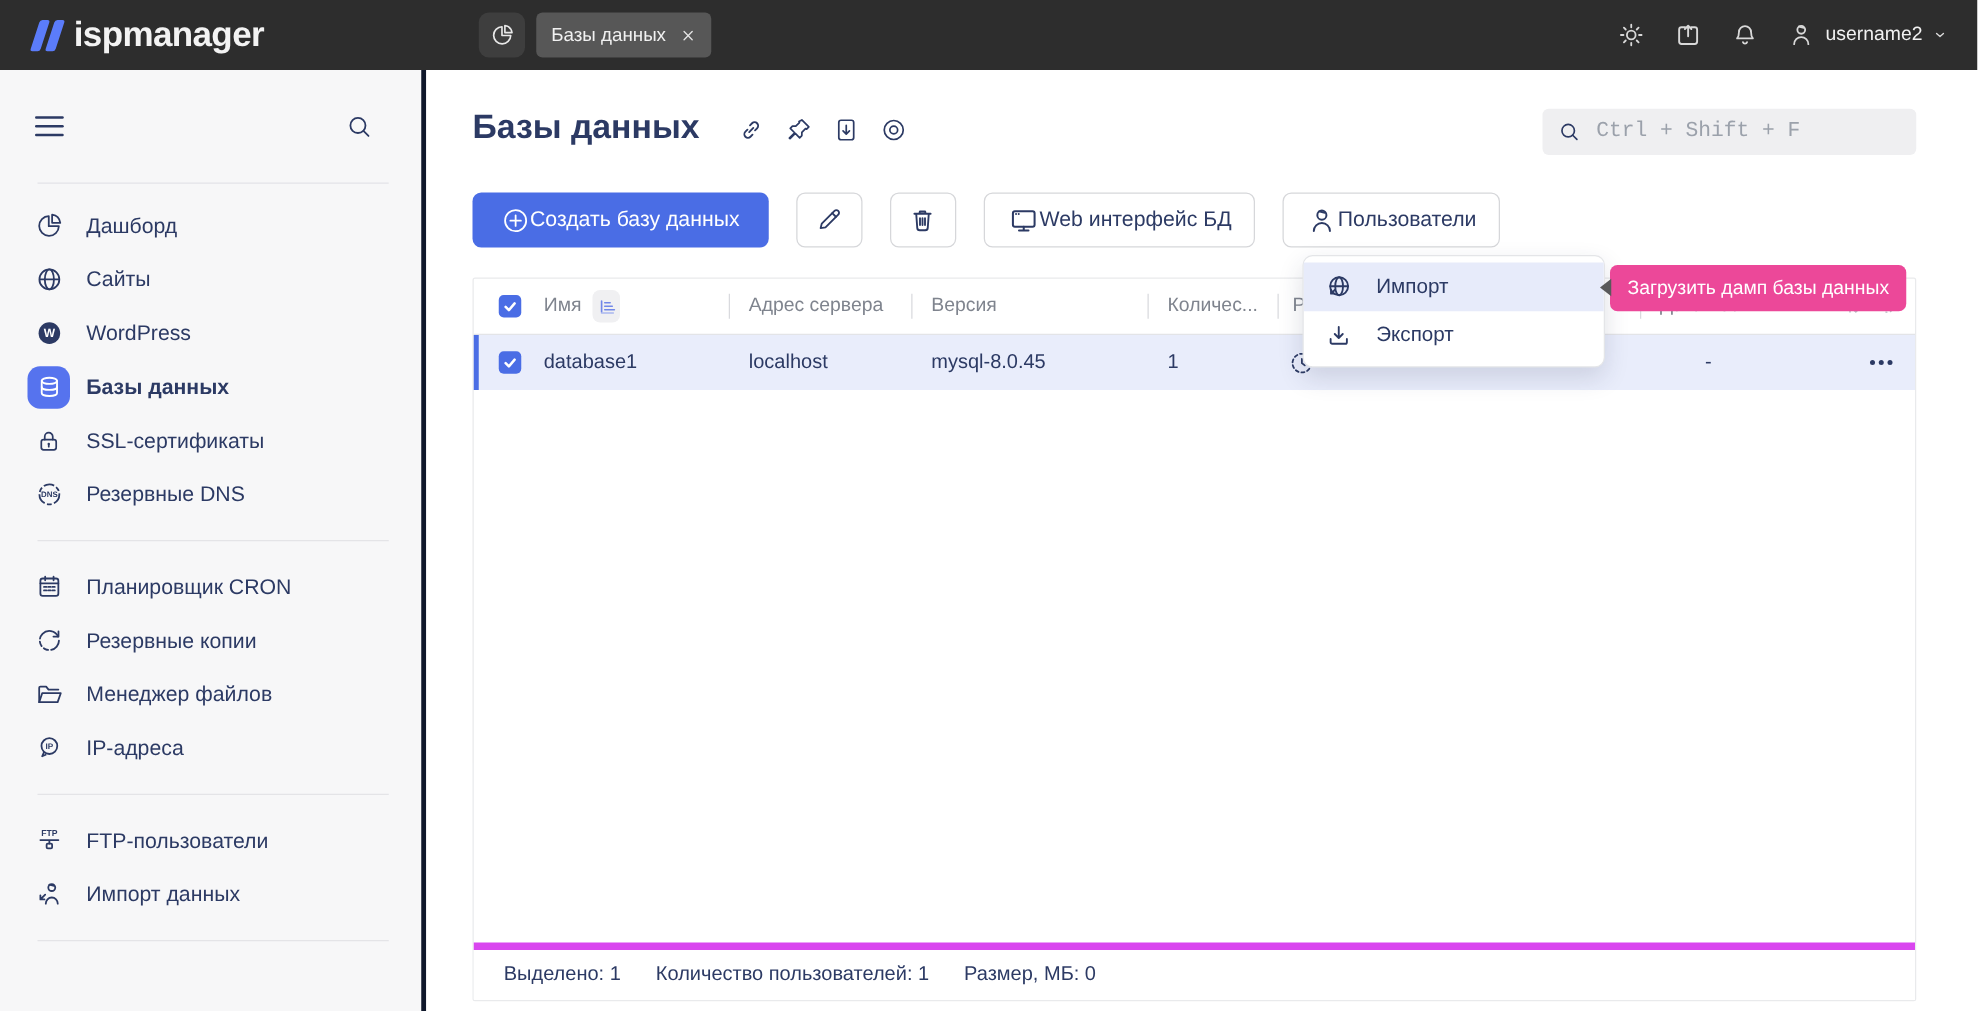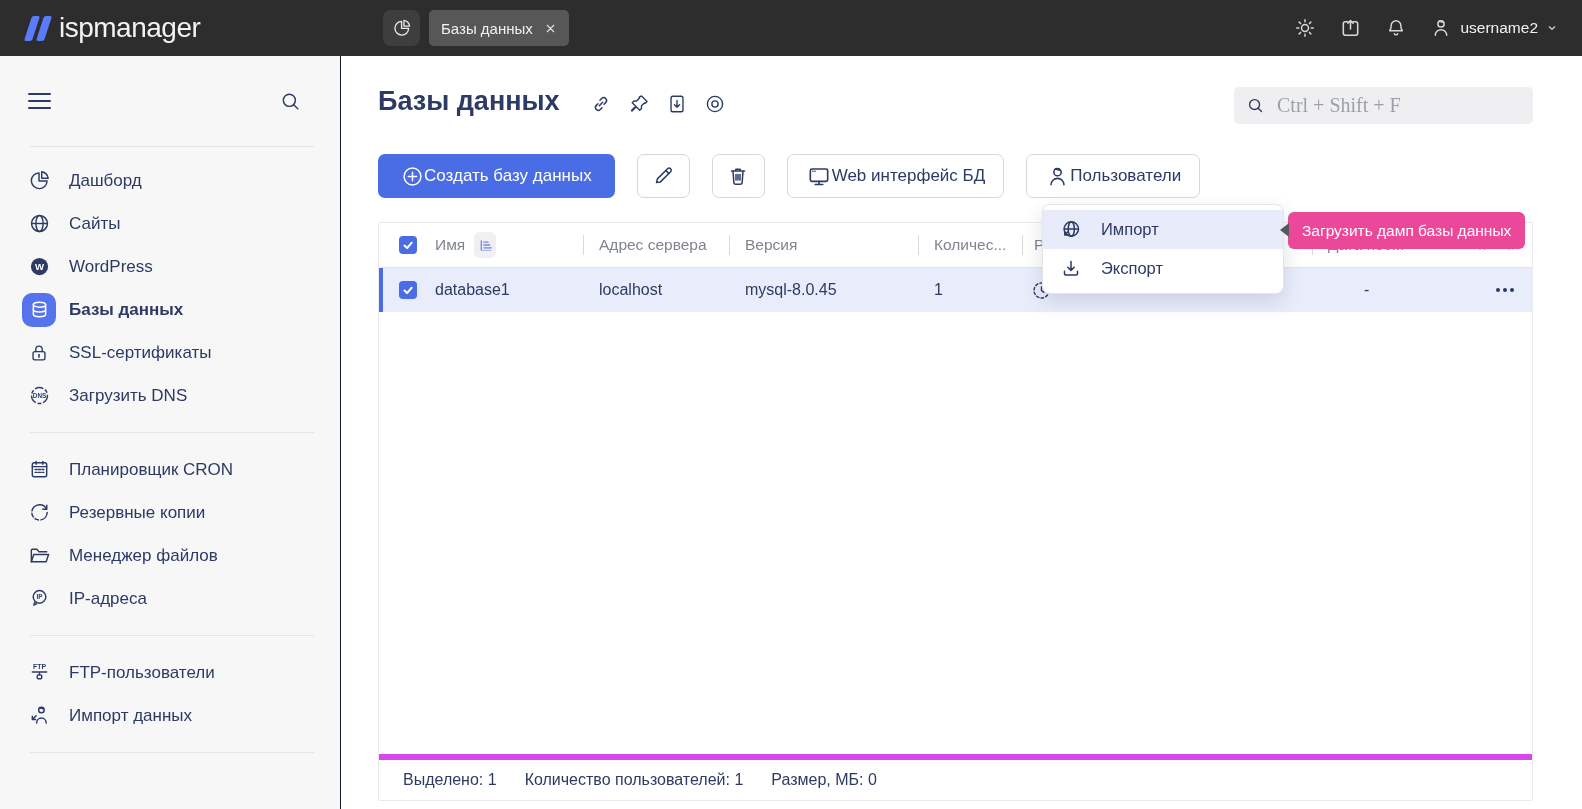--- a/index.html
+++ b/index.html
@@ -4,46 +4,46 @@
 <style>
   html,body{margin:0;padding:0}
   body{width:1582px;height:809px;position:relative;overflow:hidden;background:#fff;
        font-family:"Liberation Sans",sans-serif;color:#2c3a64}
   svg{display:block}
   
   .topbar{position:absolute;left:0;top:0;width:100%;height:56px;background:#2d2d2d;display:flex;align-items:center}
   .logo{display:flex;align-items:center;margin-left:28px;gap:11px;flex:none}
   .slashes{display:flex;gap:4px}
   .slash{width:8px;height:25px;background:#5b7cfa;border-radius:2px;transform:skewX(-18deg)}
-  .logo-text{color:#f3f3f3;font-size:28px;font-weight:400;letter-spacing:-.5px}
+  .logo-text{color:#f3f3f3;font-size:28px;font-weight:700;letter-spacing:-.5px}
   .tab-area{position:absolute;left:383px;top:10px;display:flex;gap:9px;align-items:center}
   .tab-iconbtn{width:37px;height:36px;background:#3e3e3e;border-radius:8px;display:flex;align-items:center;justify-content:center;cursor:pointer}
   .tab{height:36px;background:#575757;border-radius:5px;display:flex;align-items:center;gap:11px;padding:0 12px;color:#f1f1f1;font-size:15px;cursor:pointer}
   .top-right{position:absolute;right:24px;top:0;height:56px;display:flex;align-items:center;gap:23px}
   .top-icon{cursor:pointer}
   .user{display:flex;align-items:center;gap:8px;color:#f1f1f1;font-size:15.5px;cursor:pointer}
   
-  .sidebar{position:absolute;left:0;top:56px;width:341px;bottom:0;background:#f7f7f8;border-right:1px solid #0f172a;box-sizing:border-box}
+  .sidebar{position:absolute;left:0;top:56px;width:341px;bottom:0;background:#f7f7f8;border-right:4px solid #0f172a;box-sizing:border-box}
   .side-top{height:90px;display:flex;align-items:center;justify-content:space-between;padding:0 38px 0 28px}
   .burger span{display:block;width:23px;height:2px;background:#2c3a64;border-radius:1px;margin:5px 0}
   .sdivider{border:0;border-top:1px solid #e4e4e7;margin:0 26px 0 30px}
   .menu{padding-top:12px}
   .menu .sdivider{margin:15px 26px 15px 30px}
   .mitem{height:43px;display:flex;align-items:center;padding-left:22px;gap:13px;font-size:17px;cursor:pointer}
   .micon{width:34px;height:34px;display:flex;align-items:center;justify-content:center;flex:none}
   .mitem.active .micon{background:#5673ee;border-radius:10px}
   .mitem.active .mlabel{font-weight:700}
   
   .main{position:absolute;left:341px;top:56px;right:0;bottom:0;background:#fff}
   .page-head{position:absolute;left:37px;top:30px;display:flex;align-items:center;gap:30px}
   .page-title{margin:0;font-size:27px;font-weight:700;color:#2c3a64}
   .title-icons{display:flex;gap:16px;margin-top:5px}
   .tic{cursor:pointer}
   .search{position:absolute;top:31px;right:49px;width:299px;height:37px;background:#efeff1;border-radius:5px;display:flex;align-items:center;padding:0 12px;gap:10px;box-sizing:border-box}
-  .search input{border:0;background:transparent;outline:0;font-family:Liberation Serif, serif;font-size:20px;color:#4d7c0f;width:100%}
+  .search input{border:0;background:transparent;outline:0;font-family:Liberation Mono, monospace;font-size:17px;color:#4d7c0f;width:100%}
   .search input::placeholder{color:#9ba1ab}
   .toolbar{position:absolute;left:37px;top:98px;display:flex;gap:22px;height:44px}
   .btn{height:44px;border-radius:7px;display:flex;align-items:center;justify-content:center;font-size:17px;box-sizing:border-box;cursor:pointer;white-space:nowrap}
   .btn-primary{background:#4a6de5;color:#fff;padding:0 23px}
   .btn-light{background:#fff;border:1px solid #d6d7da;color:#2c3a64}
   .btn-icon{width:53px}
   .btn-pad{padding:0 18px}
   
   .tablebox{position:absolute;left:37px;top:166px;right:49px;bottom:8px;border:1px solid #e9eaec;border-radius:2px}
   .thead{height:44px;display:flex;align-items:center;border-bottom:1px solid #e3e4e7;color:#7f848e;font-size:15.5px}
@@ -200,21 +200,21 @@
       </span>
       <span class="mlabel">SSL-сертификаты</span>
     </div>
     <div class="mitem">
       <span class="micon">
         <svg width="23" height="23" viewBox="0 0 24 24" fill="none">
           <circle cx="12" cy="12" r="8.3" stroke="#2c3a64" stroke-width="1.5" stroke-dasharray="9 2 4 2"></circle>
           <text x="12" y="14.4" text-anchor="middle" font-size="6.6" font-weight="bold" fill="#2c3a64" font-family="Liberation Sans,sans-serif">DNS</text>
         </svg>
       </span>
-      <span class="mlabel">Загрузить DNS</span>
+      <span class="mlabel">Резервные DNS</span>
     </div>
     <hr class="sdivider">
     <div class="mitem">
       <span class="micon">
         <svg width="23" height="23" viewBox="0 0 24 24" fill="none" stroke="#2c3a64" stroke-width="1.5" stroke-linecap="round">
           <rect x="4.5" y="5" width="15" height="14.5" rx="2"></rect>
             <path d="M4.5 9h15M8.5 3.5v3M15.5 3.5v3"></path>
           <path d="M7.5 12h2M11 12h2M14.5 12h2M7.5 15h2M11 15h2M14.5 15h2"></path>
         </svg>
       </span>

